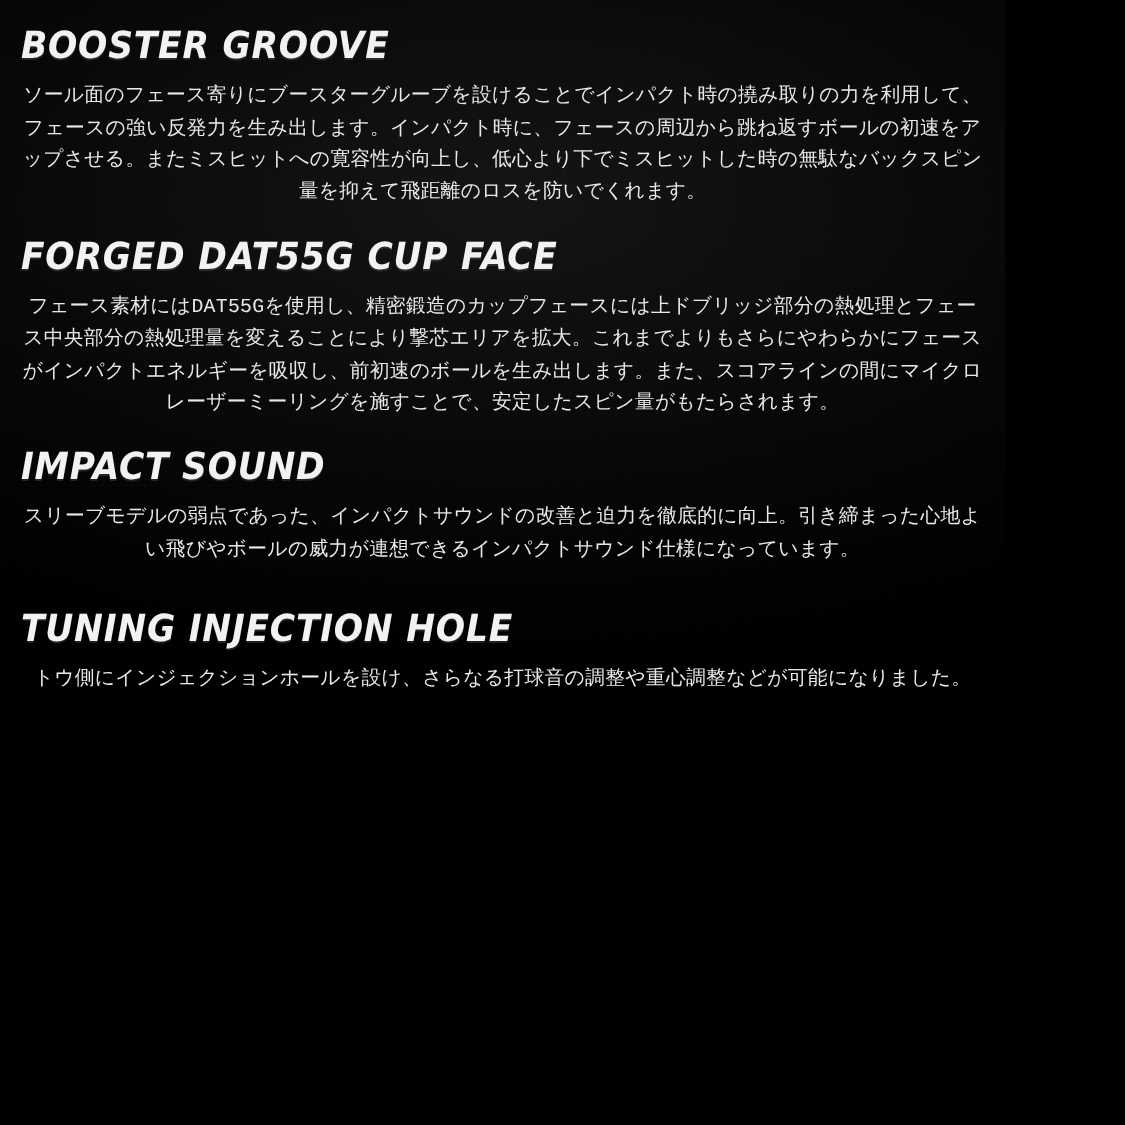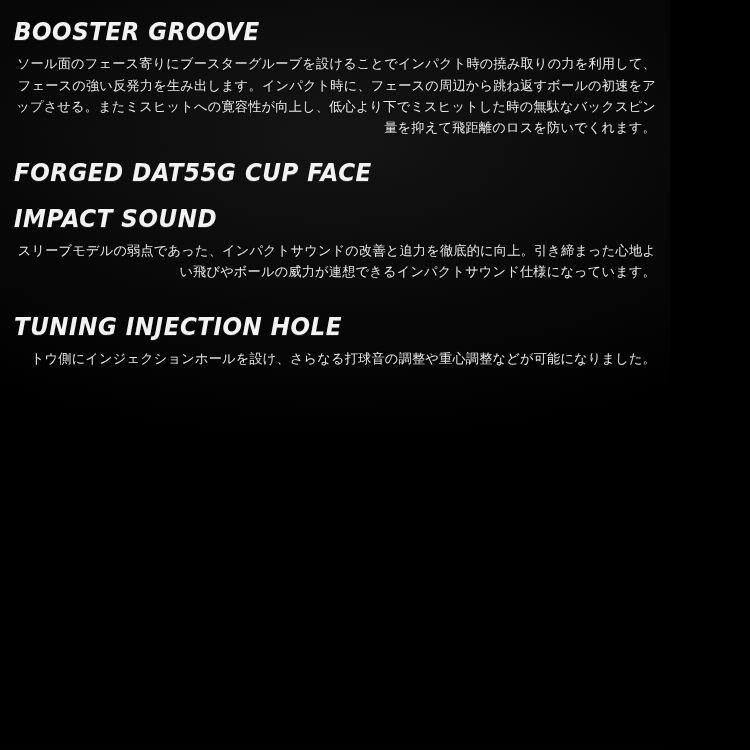--- a/index.html
+++ b/index.html
@@ -47,27 +47,27 @@
     font-size: 23px;
     letter-spacing: 0.5px;
     color: #f2f2f2;
     margin: 0 0 9px 0;
     line-height: 1.05;
     text-shadow: 0 1px 0 rgba(255,255,255,0.12);
     transform: scaleY(1.08);
     transform-origin: left bottom;
   }
   .body-text {
-    font-family: Liberation Sans, sans-serif;
+    font-family: Liberation Mono, monospace;
     font-size: 13.2px;
     line-height: 1.62;
     color: #e8e8e8;
     margin: 0;
     letter-spacing: 0.2px;
-    text-align: right;
+    text-align: center;
   }
   .s1 { margin-bottom: 22px; }
   .s2 { margin-bottom: 22px; }
   .s3 { margin-bottom: 22px; }
   .s4 { margin-bottom: 40px; }
   .s5 { margin-bottom: 32px; }
   .s6 { margin-bottom: 0; }
 </style>
 </head>
 <body>
@@ -77,20 +77,21 @@
   <div class="content">
 
     <div class="section s1">
       <h2 class="heading">BOOSTER GROOVE</h2>
       <p class="body-text">ソール面のフェース寄りにブースターグルーブを設けることでインパクト時の撓み取りの力を利用して、フェースの強い反発力を生み出します。インパクト時に、フェースの周辺から跳ね返すボールの初速をアップさせる。またミスヒットへの寛容性が向上し、低心より下でミスヒットした時の無駄なバックスピン量を抑えて飛距離のロスを防いでくれます。</p>
     </div>
 
 
     <div class="section s3">
       <h2 class="heading">FORGED DAT55G CUP FACE</h2>
+      <p class="body-text">フェース素材にはDAT55Gを使用し、精密鍛造のカップフェースには上ドブリッジ部分の熱処理とフェース中央部分の熱処理量を変えることにより撃芯エリアを拡大。これまでよりもさらにやわらかにフェースがインパクトエネルギーを吸収し、前初速のボールを生み出します。また、スコアラインの間にマイクロレーザーミーリングを施すことで、安定したスピン量がもたらされます。</p>
     </div>
 
 
     <div class="section s5">
       <h2 class="heading">IMPACT SOUND</h2>
       <p class="body-text">スリーブモデルの弱点であった、インパクトサウンドの改善と迫力を徹底的に向上。引き締まった心地よい飛びやボールの威力が連想できるインパクトサウンド仕様になっています。</p>
     </div>
 
     <div class="section s6">
       <h2 class="heading">TUNING INJECTION HOLE</h2>

